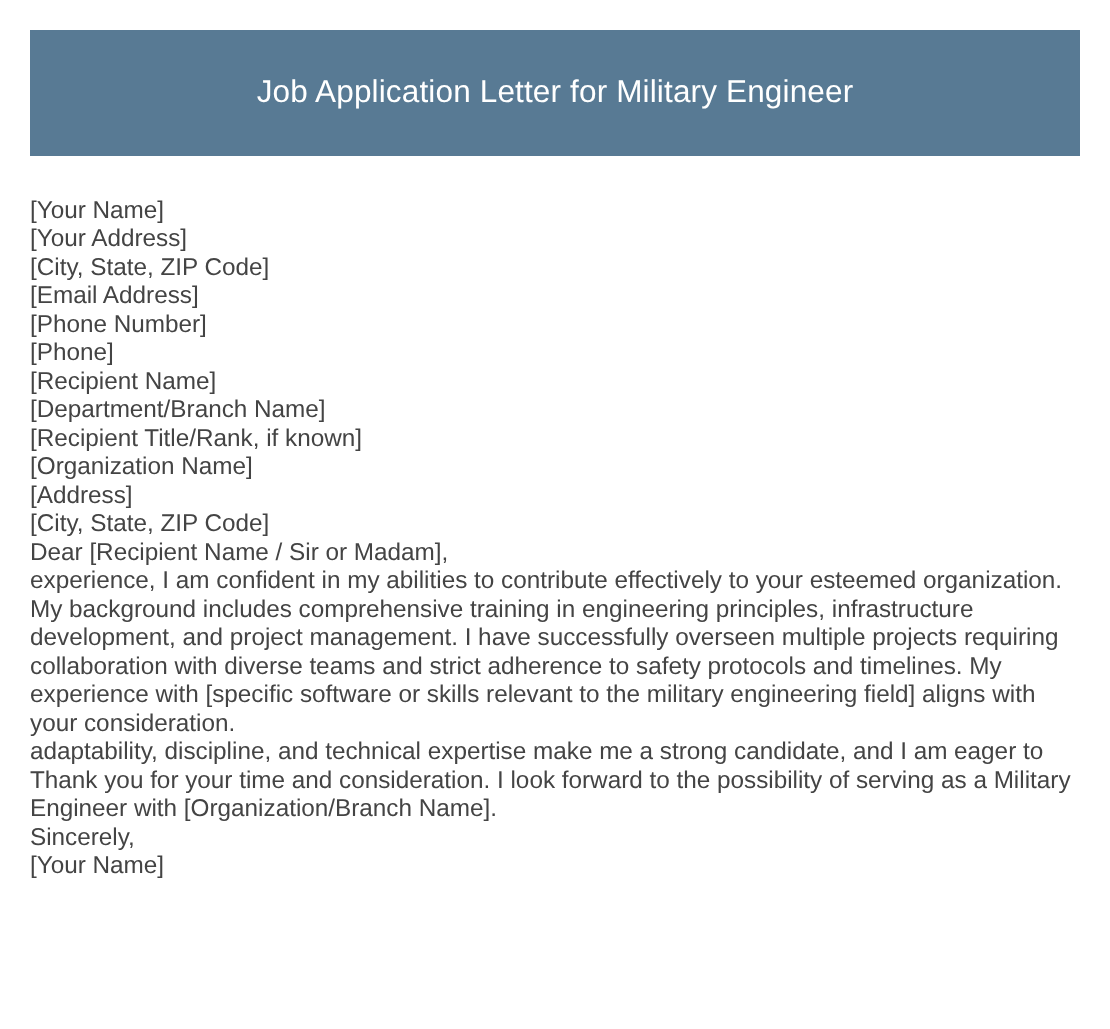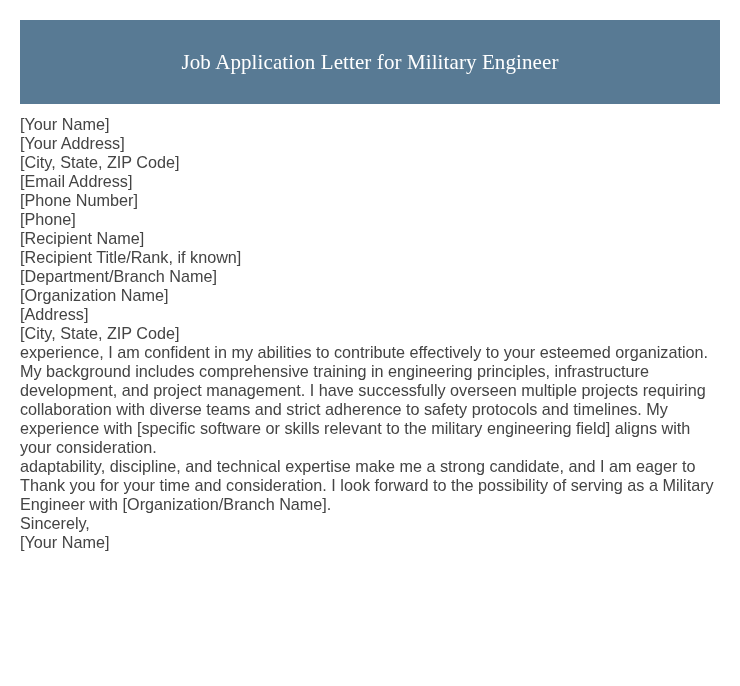--- a/index.html
+++ b/index.html
@@ -24,26 +24,26 @@
       display: flex;
       align-items: center;
       justify-content: center;
     }
     .header h1 {
       margin: 0;
       color: #ffffff;
       font-weight: normal;
       font-size: 21px;
       letter-spacing: 0.1px;
-      font-family: Liberation Serif, serif;
+      font-family: Liberation Sans, sans-serif;
     }
     .letter {
       position: absolute;
       left: 20px;
-      top: 115px;
+      top: 131px;
       width: 700px;
       color: #444444;
       font-size: 16.2px;
       line-height: 19px;
     }
     .line {
       display: block;
       white-space: nowrap;
     }
   </style>
@@ -59,27 +59,28 @@
     <span class="line">[Your Name]</span>
     <span class="line">[Your Address]</span>
     <span class="line">[City, State, ZIP Code]</span>
     <span class="line">[Email Address]</span>
     <span class="line">[Phone Number]</span>
     <span class="line">[Phone]</span>
   </div>
 
   <div>
     <span class="line">[Recipient Name]</span>
+    <span class="line">[Department/Branch Name]</span>
     <span class="line">[Recipient Title/Rank, if known]</span>
-    <span class="line">[Department/Branch Name]</span>
     <span class="line">[Organization Name]</span>
     <span class="line">[Address]</span>
     <span class="line">[City, State, ZIP Code]</span>
   </div>
 
+  <span class="line">Dear [Recipient Name / Sir or Madam],</span>
 
   <div>
     <span class="line">experience, I am confident in my abilities to contribute effectively to your esteemed organization.</span>
     <span class="line">My background includes comprehensive training in engineering principles, infrastructure</span>
     <span class="line">development, and project management. I have successfully overseen multiple projects requiring</span>
     <span class="line">collaboration with diverse teams and strict adherence to safety protocols and timelines. My</span>
     <span class="line">experience with [specific software or skills relevant to the military engineering field] aligns with</span>
     <span class="line">your consideration.</span>
   </div>
 

